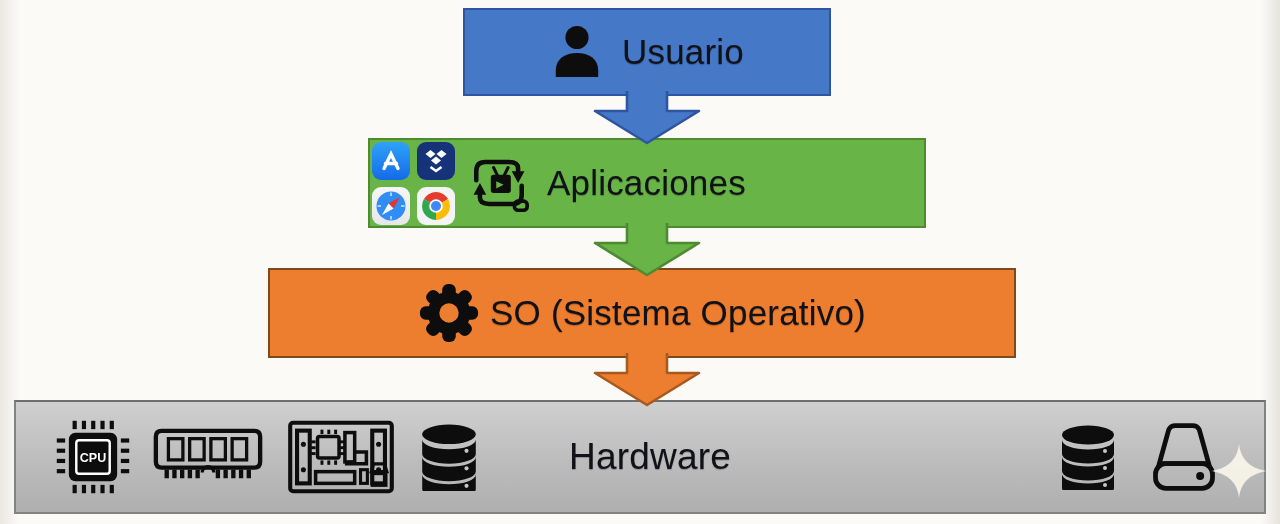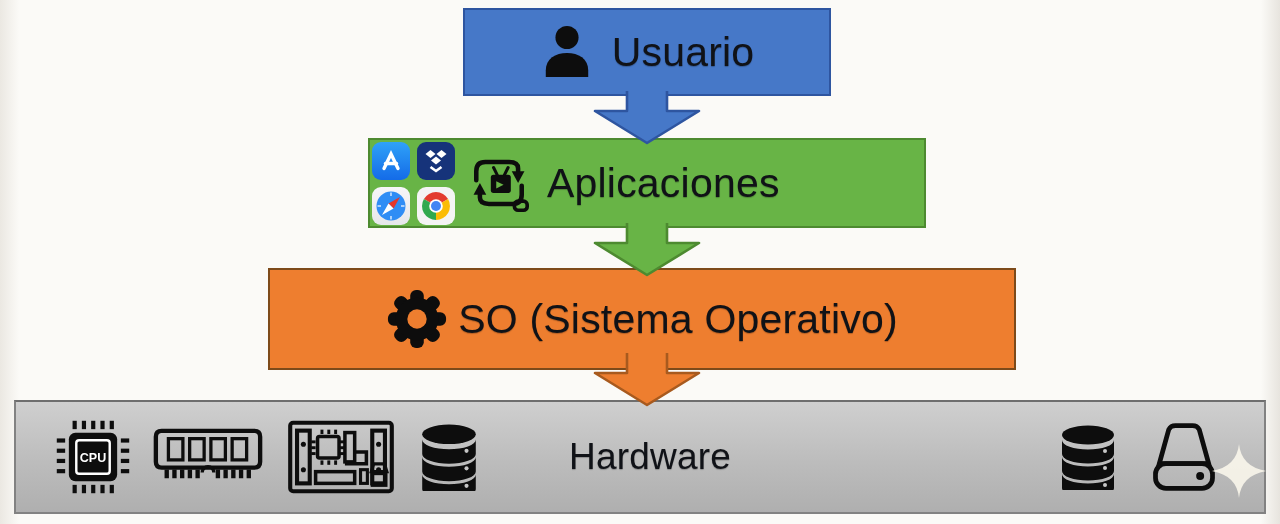--- a/index.html
+++ b/index.html
@@ -2,25 +2,25 @@
 <html><head>
 <meta charset="utf-8">
 <style>
   html,body{margin:0;padding:0;background:#ffffff;}
   .stage{
     position:relative;width:1280px;height:524px;overflow:hidden;
     background:linear-gradient(90deg,#ebe8e2 0%,#fbfaf7 1.5%,#fbfaf7 98.5%,#e7e4de 100%);
     font-family:"Liberation Sans",sans-serif;color:#111418;
   }
   .layer-box{position:absolute;display:flex;align-items:center;box-sizing:border-box;}
-  .layer-label{font-size:41px;letter-spacing:.2px;color:#101217;text-shadow:0 1px 1px rgba(0,0,0,.25);white-space:nowrap;}
+  .layer-label{font-size:35px;letter-spacing:.2px;color:#101217;text-shadow:0 1px 1px rgba(0,0,0,.25);white-space:nowrap;}
 
   #usuario-box{left:463px;top:8px;width:368px;height:88px;background:#4678C8;border:2px solid #2E55A0;justify-content:center;gap:18px;}
   #aplicaciones-box{left:368px;top:138px;width:558px;height:90px;background:#68B446;border:2px solid #4D8A30;padding-left:2px;}
-  #so-box{left:268px;top:268px;width:748px;height:102px;background:#EE7E2F;border:2px solid #7D4A1A;justify-content:center;gap:10px;}
+  #so-box{left:268px;top:268px;width:748px;height:90px;background:#EE7E2F;border:2px solid #7D4A1A;justify-content:center;gap:10px;}
   #hardware-bar{left:14px;top:400px;width:1252px;height:114px;
     background:linear-gradient(180deg,#CFCFCF,#BCBCBC 55%,#AFAFAF);
     border:2px solid #828282;border-top-color:#6e6e6e;}
   #hardware-bar .hw-label{position:absolute;left:0;right:0;top:0;bottom:0;display:flex;align-items:center;justify-content:center;font-size:37px;padding-left:20px;}
   .hw-left{position:absolute;left:38px;top:0;height:100%;display:flex;align-items:center;gap:20px;}
   .hw-right{position:absolute;right:42px;top:0;height:100%;display:flex;align-items:center;gap:28px;}
 
   .down-arrow{position:absolute;width:116px;height:54px;z-index:5;}
   #arrow-1{left:589px;top:91px;}
   #arrow-2{left:589px;top:223px;}

